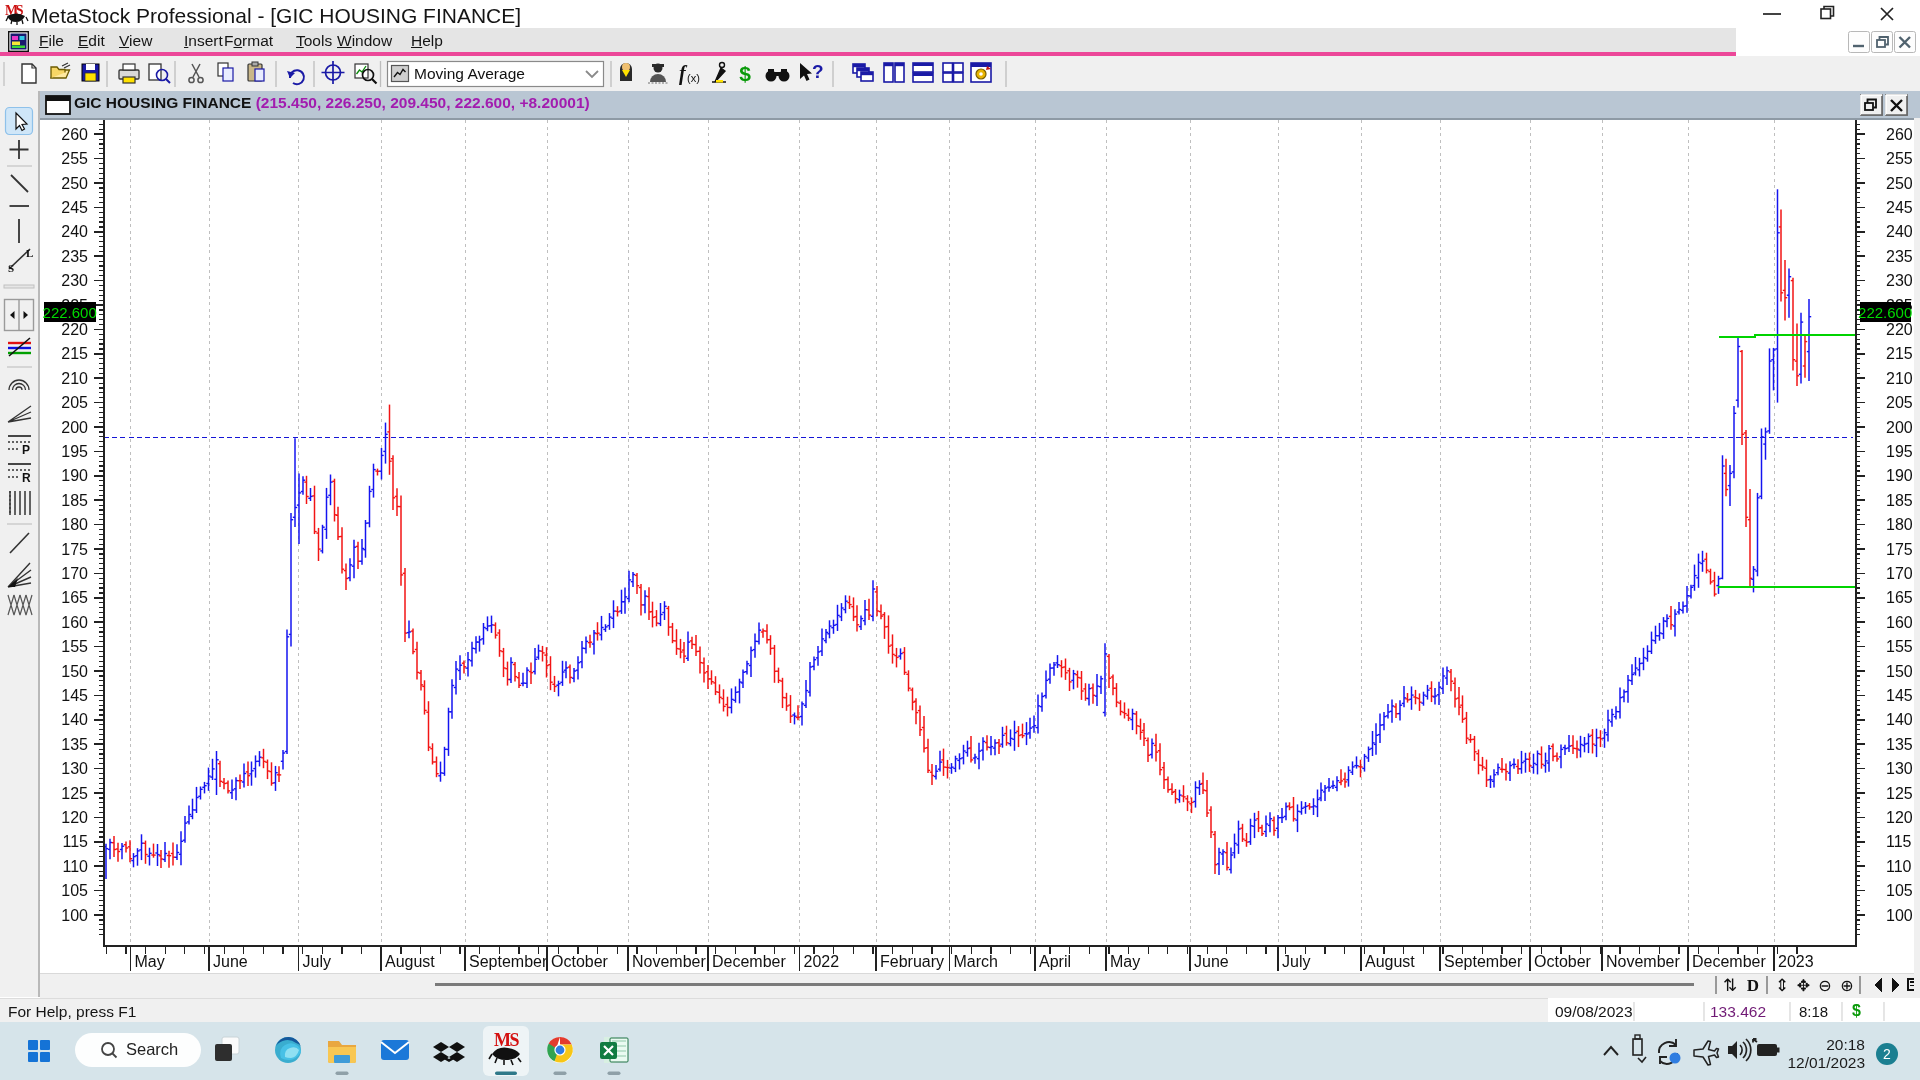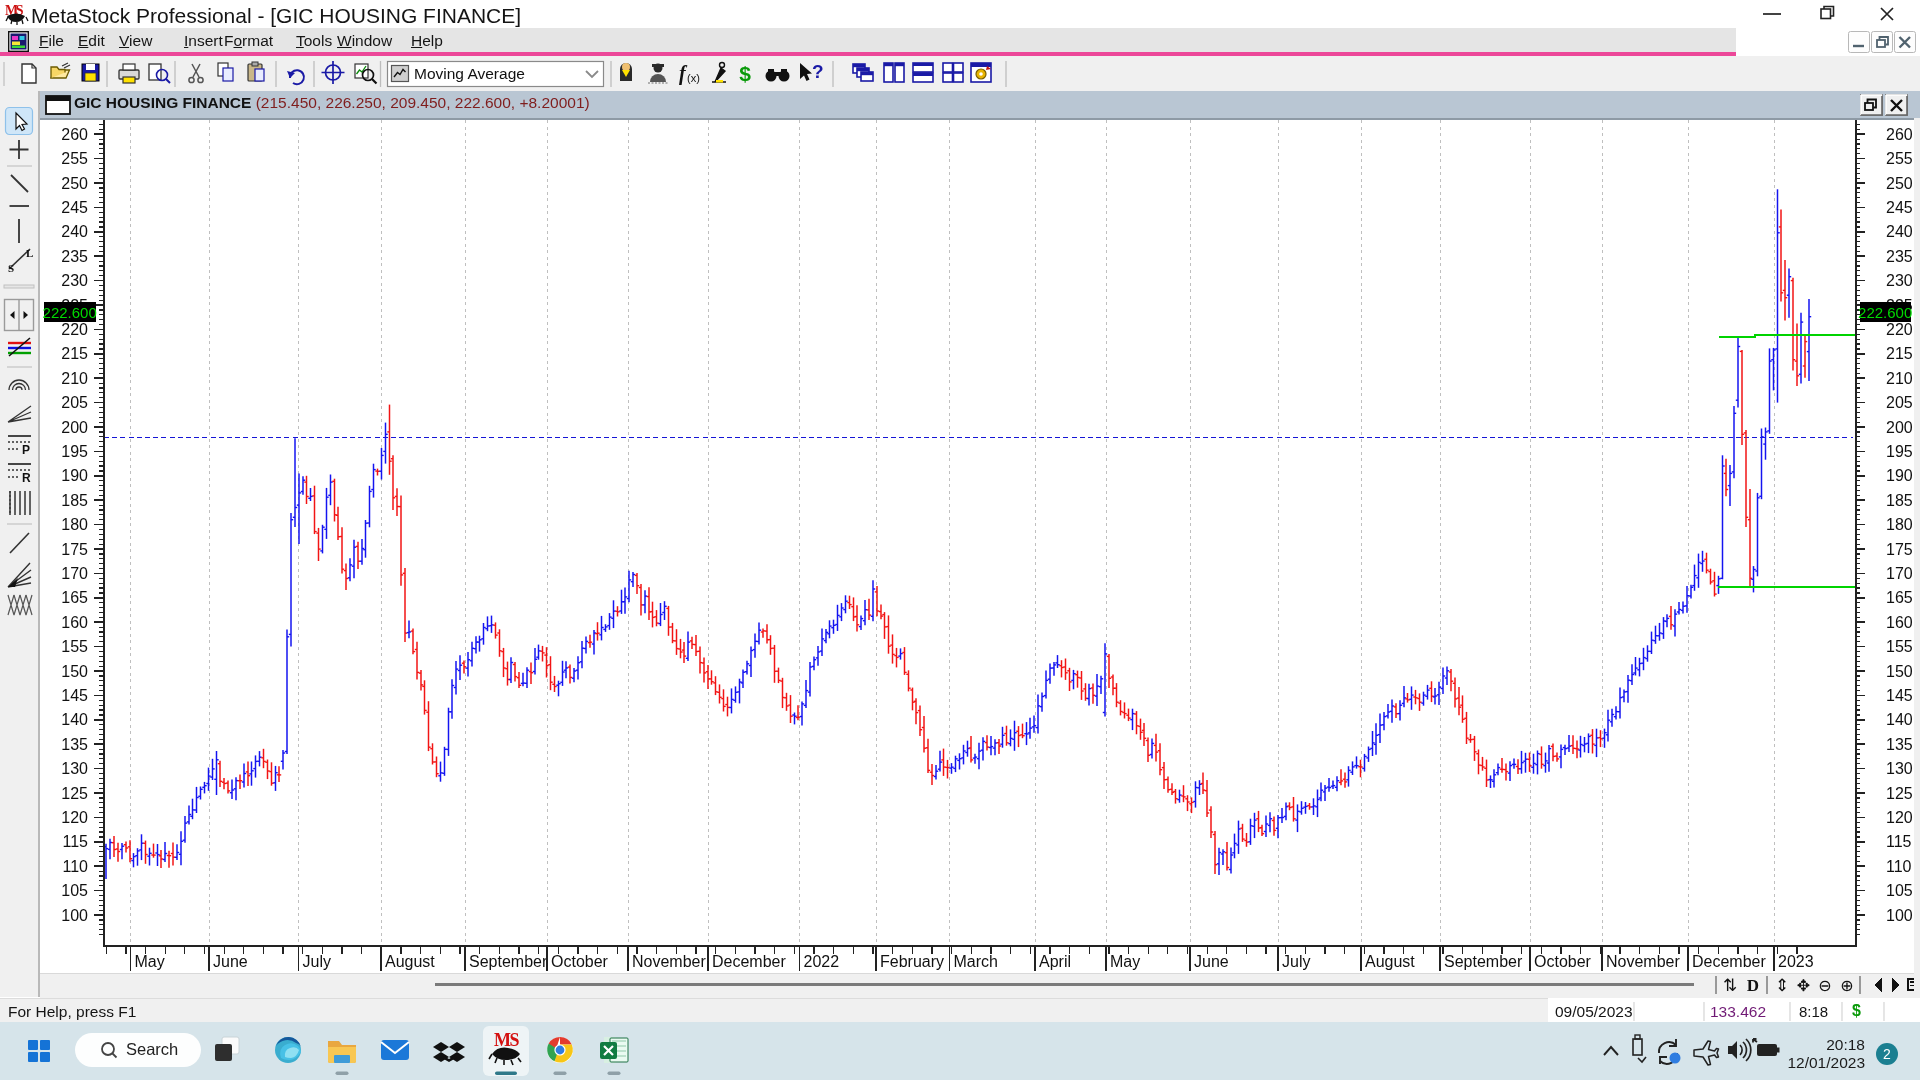--- a/index.html
+++ b/index.html
@@ -149,21 +149,21 @@
     <circle cx="981" cy="18" r="1.8" fill="#fff"></circle>
     <path d="M987 10 l4 3 -5 1 z" fill="#c01010"></path>
     <line x1="1006" y1="5" x2="1006" y2="31" stroke="#bdbdbd" stroke-width="1.3"></line>
   </svg>
 
 <div class="abs" style="left:40px;top:91px;width:1880px;height:26.5px;background:#b9c6d3">
   <svg class="abs" style="left:5px;top:3.5px" width="26" height="20">
       <rect x="1" y="1" width="24" height="18" fill="#fff" stroke="#111" stroke-width="1.8"></rect>
       <rect x="1" y="1" width="24" height="5" fill="#111"></rect>
     </svg>
-  <div class="abs" style="left:34px;top:3px;font-size:15.5px;font-weight:bold;color:#111">GIC HOUSING FINANCE <span style="font-weight:normal;color:#7f1d1d">(215.450, 226.250, 209.450, 222.600, +8.20001)</span></div>
+  <div class="abs" style="left:34px;top:3px;font-size:15.5px;font-weight:bold;color:#111">GIC HOUSING FINANCE <span style="font-weight:bold;color:#a21caf">(215.450, 226.250, 209.450, 222.600, +8.20001)</span></div>
   <svg class="abs" style="left:1820px;top:2.5px" width="60" height="23">
     <g>
         <rect x="0.5" y="0.5" width="22" height="21" fill="#f0f0f0" stroke="#888" stroke-width="1"></rect>
         <path d="M1 1 h21 M1 1 v20" stroke="#fff" stroke-width="1.6" fill="none"></path>
         <path d="M22 2 v19 h-21" stroke="#666" stroke-width="1.6" fill="none"></path>
       </g>
     <g>
         <rect x="25.5" y="0.5" width="22" height="21" fill="#f0f0f0" stroke="#888" stroke-width="1"></rect>
         <path d="M26 1 h21 M26 1 v20" stroke="#fff" stroke-width="1.6" fill="none"></path>
         <path d="M47 2 v19 h-21" stroke="#666" stroke-width="1.6" fill="none"></path>
@@ -2964,21 +2964,21 @@
     <path d="M1882 978 L1874 985 L1882 992 Z" fill="#111"></path>
     <path d="M1892 978 L1900 985 L1892 992 Z" fill="#111"></path>
     <rect x="1908" y="979" width="12" height="11" fill="none" stroke="#111" stroke-width="1.4"></rect>
     <line x1="1910" y1="982" x2="1918" y2="982" stroke="#111" stroke-width="1.2"></line>
     <line x1="1910" y1="985" x2="1915" y2="985" stroke="#111" stroke-width="1"></line>
   </svg>
 <div class="abs" style="left:1914px;top:117.5px;width:6px;height:880px;background:#f0f0f0"></div>
 
 <div class="abs" style="left:0;top:997.5px;width:1548px;height:25px;background:#f0f0f0;border-top:1px solid #dcdcdc">
   <div class="abs" style="left:8px;top:4px;font-size:15.5px;color:#151515">For Help, press F1</div>
-  <div class="abs" style="left:1555px;top:4px;font-size:15.5px;color:#151515">09/05/2023</div>
+  <div class="abs" style="left:1555px;top:4px;font-size:15.5px;color:#151515">09/08/2023</div>
   <div class="abs" style="left:1710px;top:4px;font-size:15.5px;color:#701a75">133.462</div>
   <div class="abs" style="left:1799px;top:4px;font-size:15px;color:#151515">8:18</div>
   <div class="abs" style="left:1852px;top:3px;font-size:16px;font-weight:bold;color:#0a9a0a">$</div>
   <svg class="abs" style="left:0;top:0" width="1920" height="25">
     <g stroke="#d8d8d8" stroke-width="1.3">
         <line x1="1634" y1="3" x2="1634" y2="22"></line>
         <line x1="1704" y1="3" x2="1704" y2="22"></line>
         <line x1="1790" y1="3" x2="1790" y2="22"></line>
         <line x1="1842" y1="3" x2="1842" y2="22"></line>
         <line x1="1884" y1="3" x2="1884" y2="22"></line>

